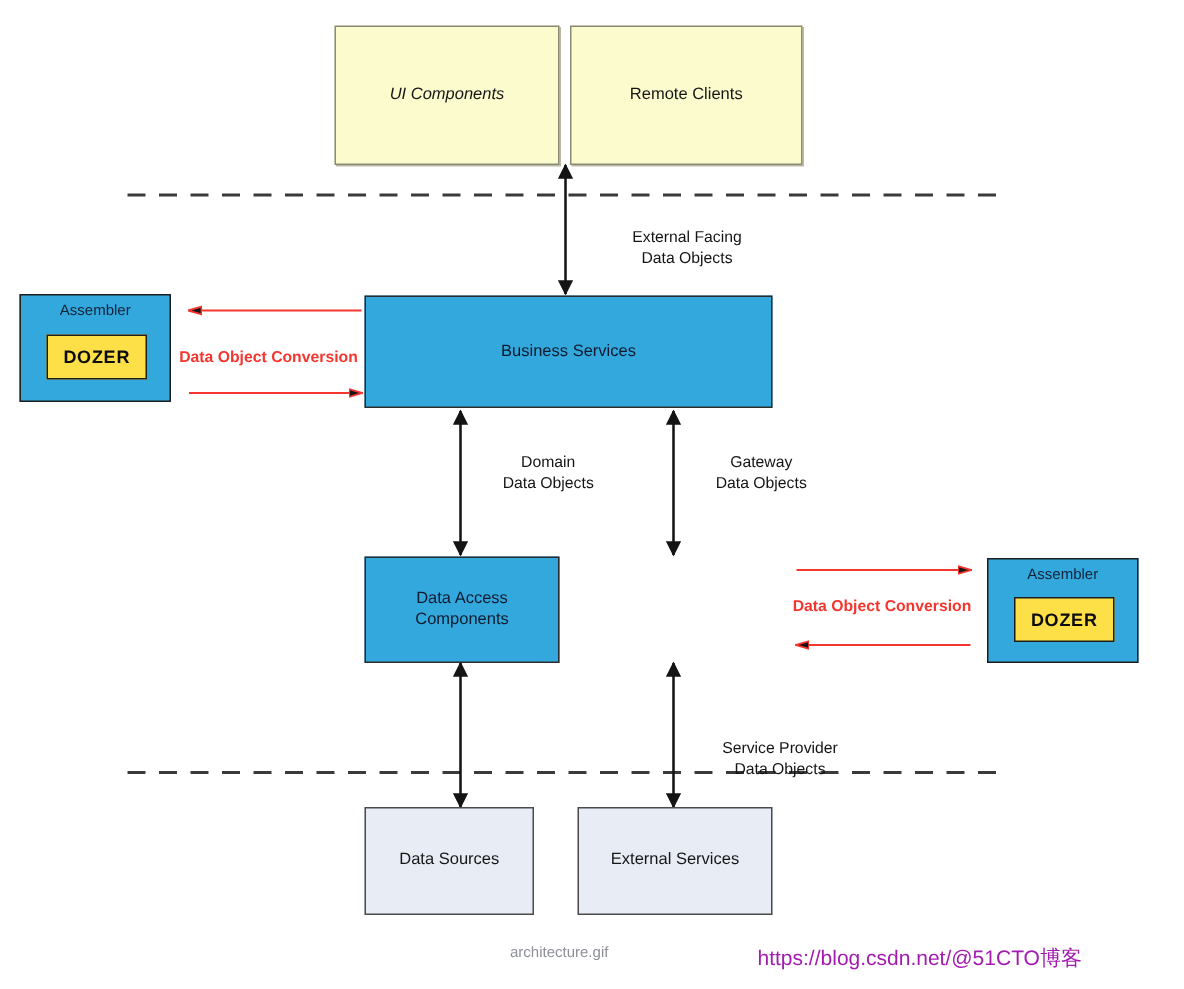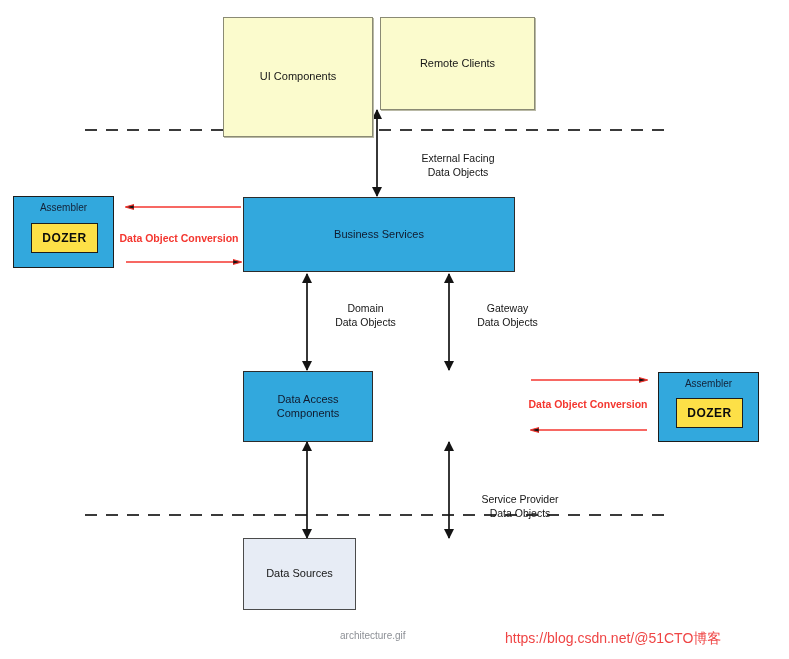--- a/index.html
+++ b/index.html
@@ -111,21 +111,21 @@
     left: 340px;
     top: 630px;
     font-size: 10px;
     color: #8d9096;
   }
   .watermark {
     position: absolute;
     left: 505px;
     top: 630px;
     font-size: 14px;
-    color: #ef4444;
+    color: #a21caf;
     white-space: nowrap;
   }
 </style>
 </head>
 <body>
 
 <div id="canvas">
 
   <svg id="wires" viewBox="0 0 789 659" xmlns="http://www.w3.org/2000/svg">
     <defs>
@@ -151,21 +151,21 @@
 
     <line x1="449" y1="442" x2="449" y2="538" stroke="#141414" stroke-width="1.7" marker-start="url(#ah-black)" marker-end="url(#ah-black)"></line>
 
     <line x1="241" y1="207" x2="126" y2="207" stroke="#f4362f" stroke-width="1.3" marker-end="url(#ah-red)"></line>
     <line x1="126" y1="262" x2="241" y2="262" stroke="#f4362f" stroke-width="1.3" marker-end="url(#ah-red)"></line>
 
     <line x1="531" y1="380" x2="647" y2="380" stroke="#f4362f" stroke-width="1.3" marker-end="url(#ah-red)"></line>
     <line x1="647" y1="430" x2="531" y2="430" stroke="#f4362f" stroke-width="1.3" marker-end="url(#ah-red)"></line>
   </svg>
 
-  <div class="node node-yellow" style="left:223px; top:17px; width:150px; height:120px;">
+  <div class="node node-yellow" style="left:223px; top:17px; width:150px; height:93px;font-style:italic;">
     <span>UI Components</span>
   </div>
 
   <div class="node node-yellow" style="left:380px; top:17px; width:155px; height:93px;">
     <span>Remote Clients</span>
   </div>
 
   <div class="caption" style="left:383px; top:151px; width:150px;">External Facing
 Data Objects</div>
 
@@ -203,18 +203,21 @@
     </div>
   </div>
 
   <div class="caption" style="left:455px; top:492px; width:130px;">Service Provider
 Data Objects</div>
 
   <div class="node node-grey" style="left:243px; top:538px; width:113px; height:72px;">
     <span>Data Sources</span>
   </div>
 
+  <div class="node node-grey" style="left:385px; top:538px; width:130px; height:72px;">
+    <span>External Services</span>
+  </div>
 
   <div class="footer-name">architecture.gif</div>
 
   <div class="watermark">https://blog.csdn.net/@51CTO博客</div>
 
 </div>
 
 </body></html>

